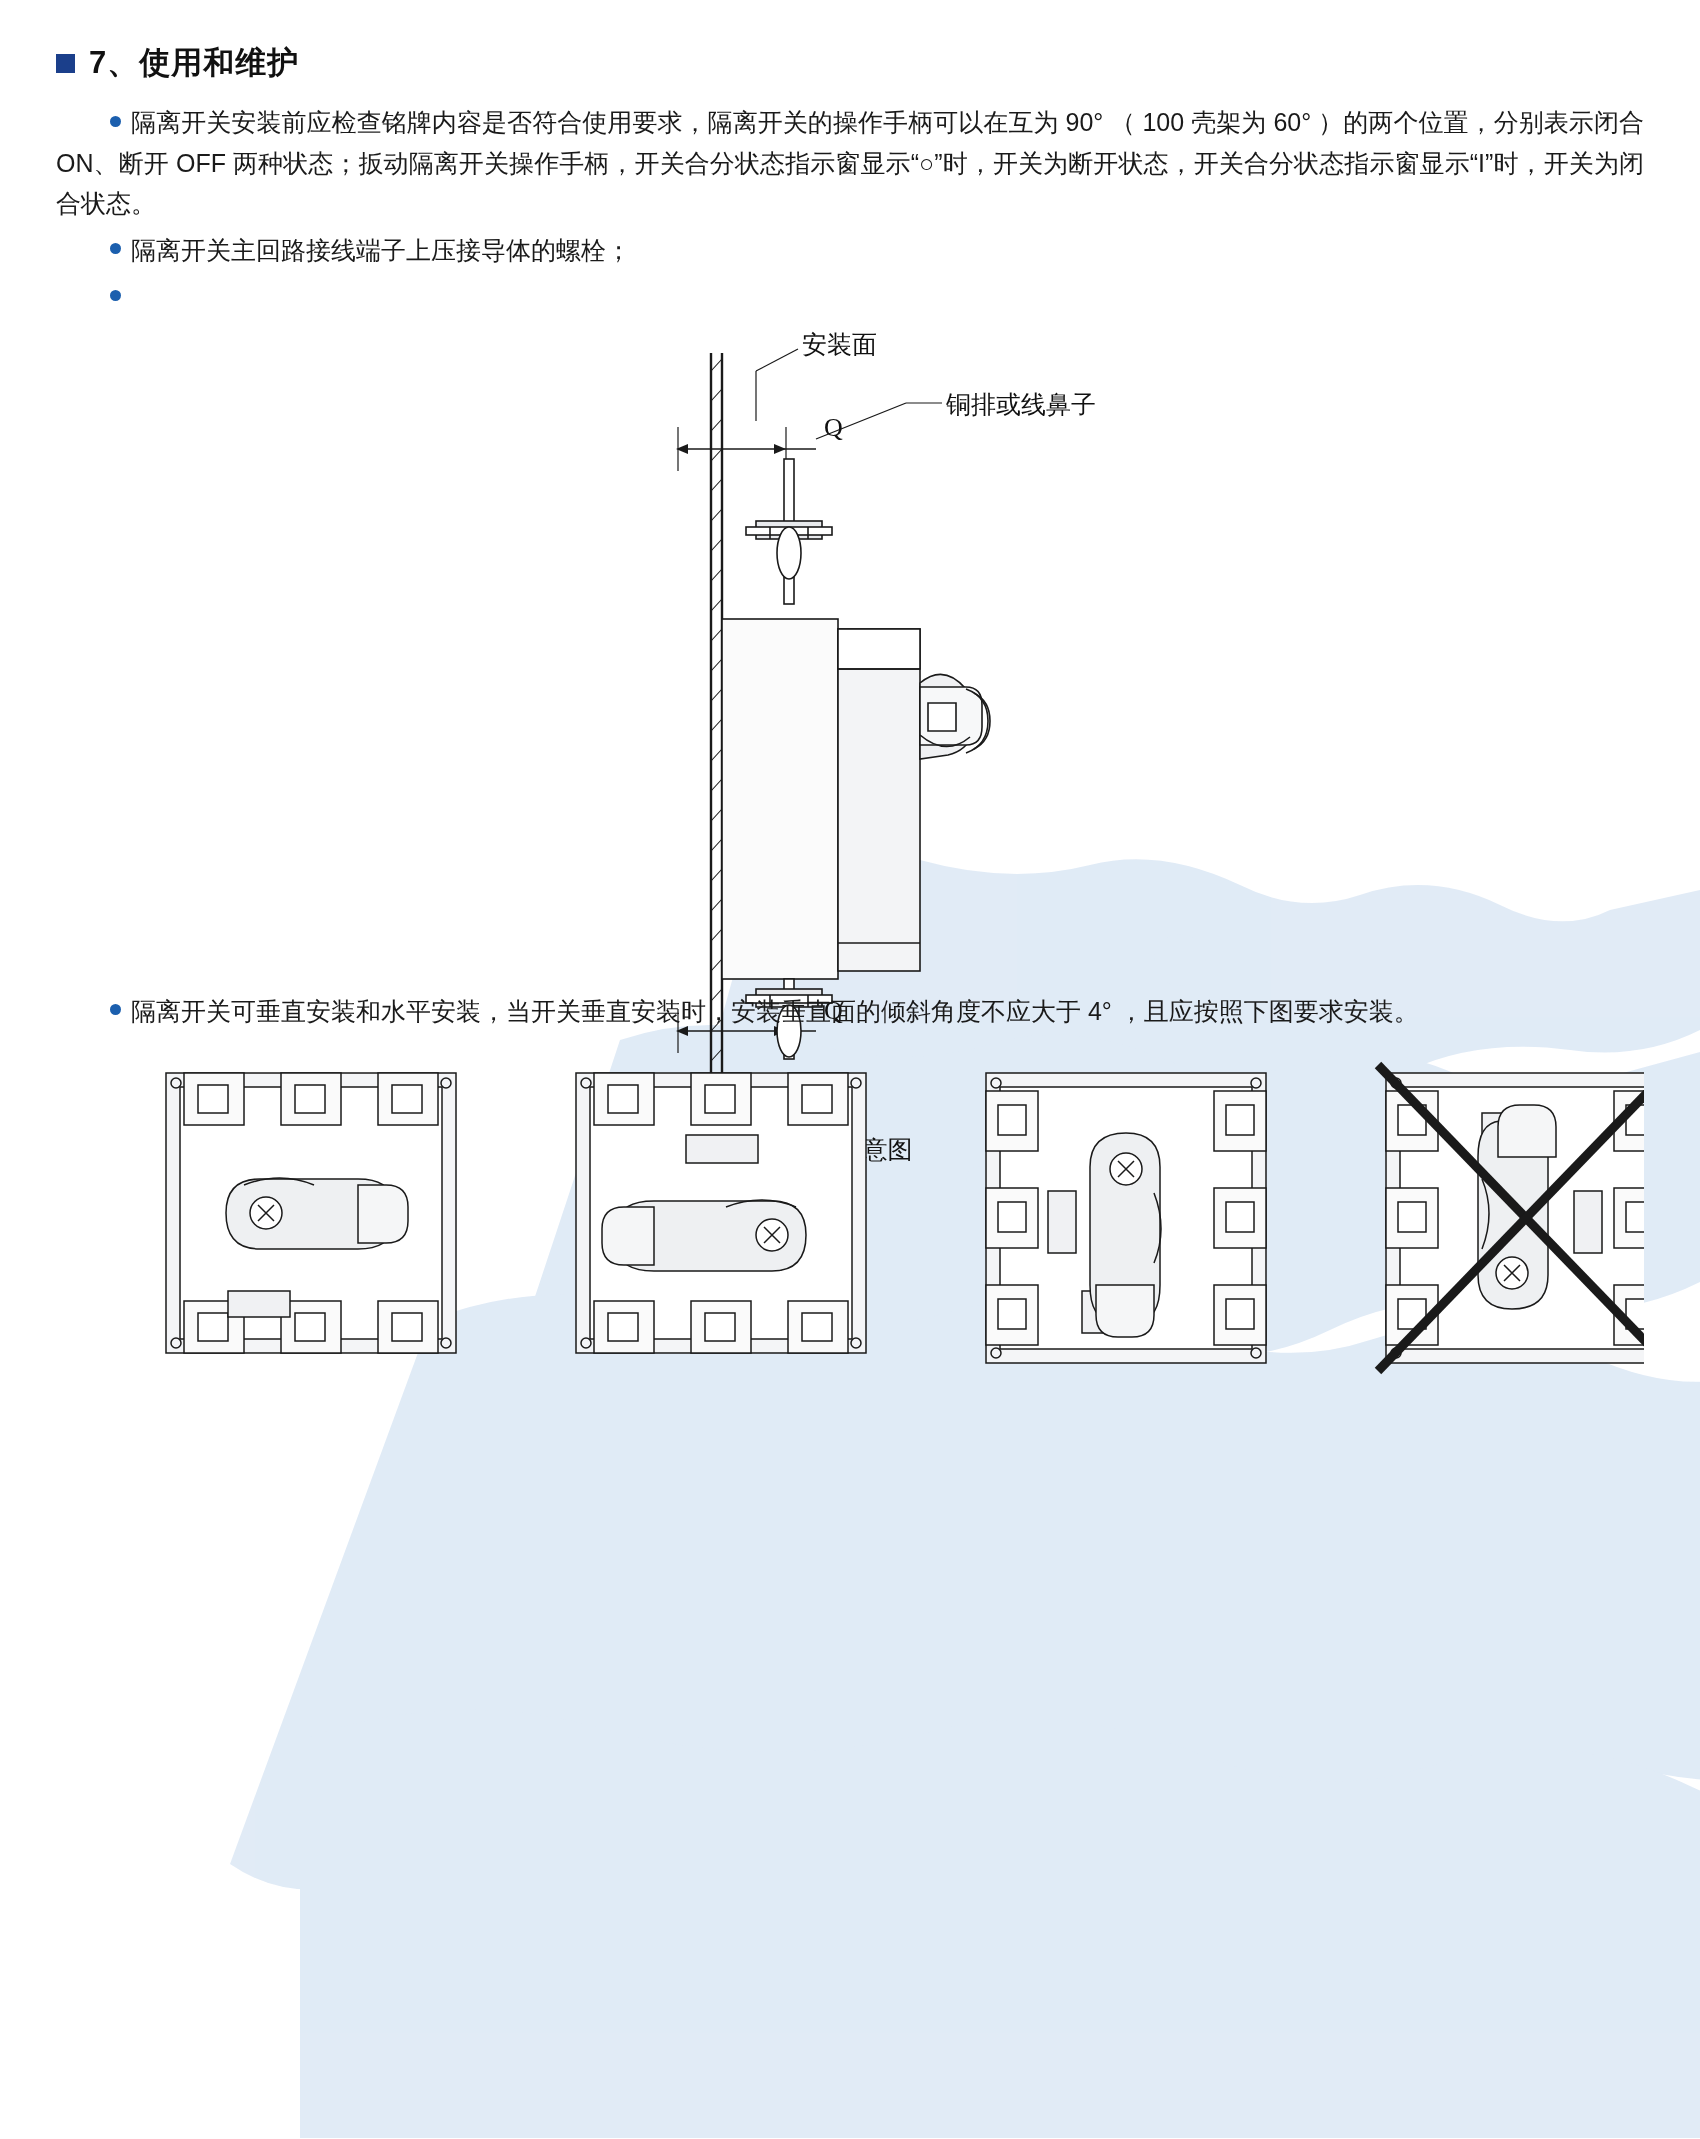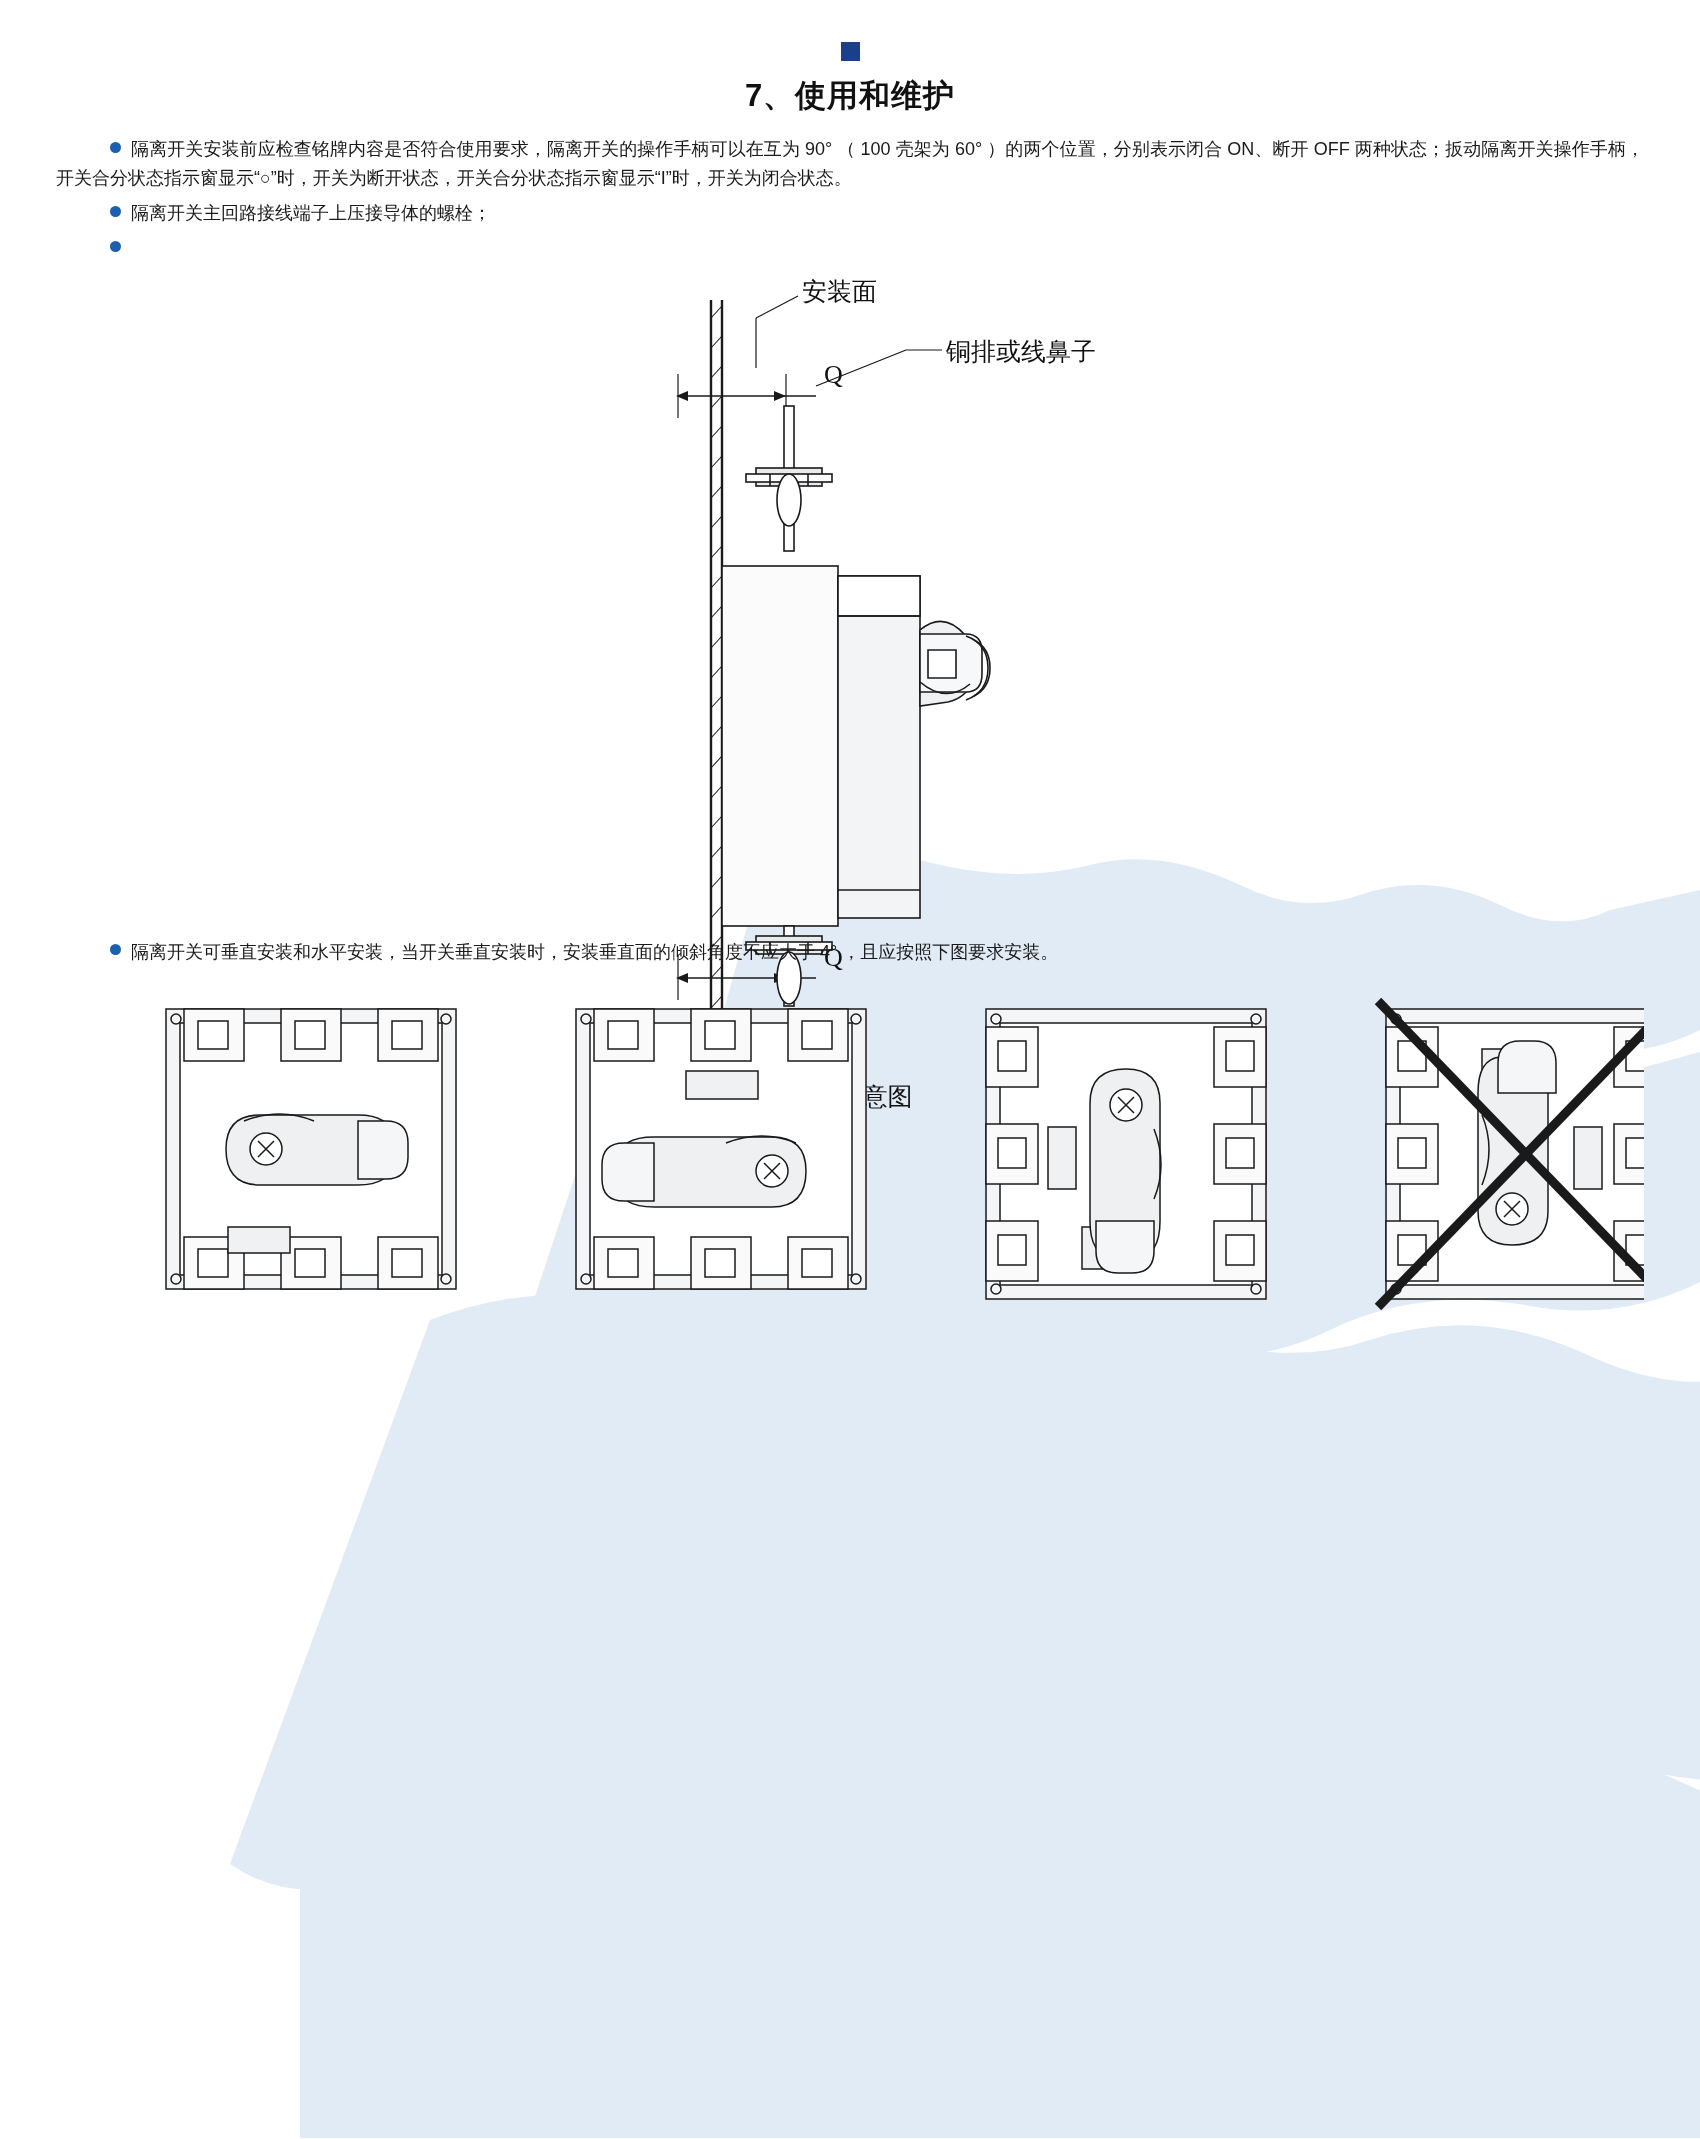--- a/index.html
+++ b/index.html
@@ -32,39 +32,38 @@
     padding: 30px 56px 0 56px;
     box-sizing: border-box;
   }
 
   
   .section-heading {
     display: flex;
     align-items: center;
     gap: 14px;
     margin: 12px 0 18px 0;
-    flex-direction: column;
   }
   .heading-marker {
     width: 19px;
     height: 19px;
     background: #1b3f8b;
     flex: 0 0 auto;
   }
   .heading-text {
     font-size: 31px;
     font-weight: bold;
     letter-spacing: 1px;
     color: #111;
   }
 
   
   .para {
     position: relative;
-    font-size: 18px;
+    font-size: 25px;
     line-height: 1.62;
     text-align: justify;
     text-justify: inter-ideograph;
     margin: 0 0 6px 0;
     padding-left: 0;
     color: #1a1a1a;
   }
   .para .bullet {
     display: inline-block;
     width: 11px;

